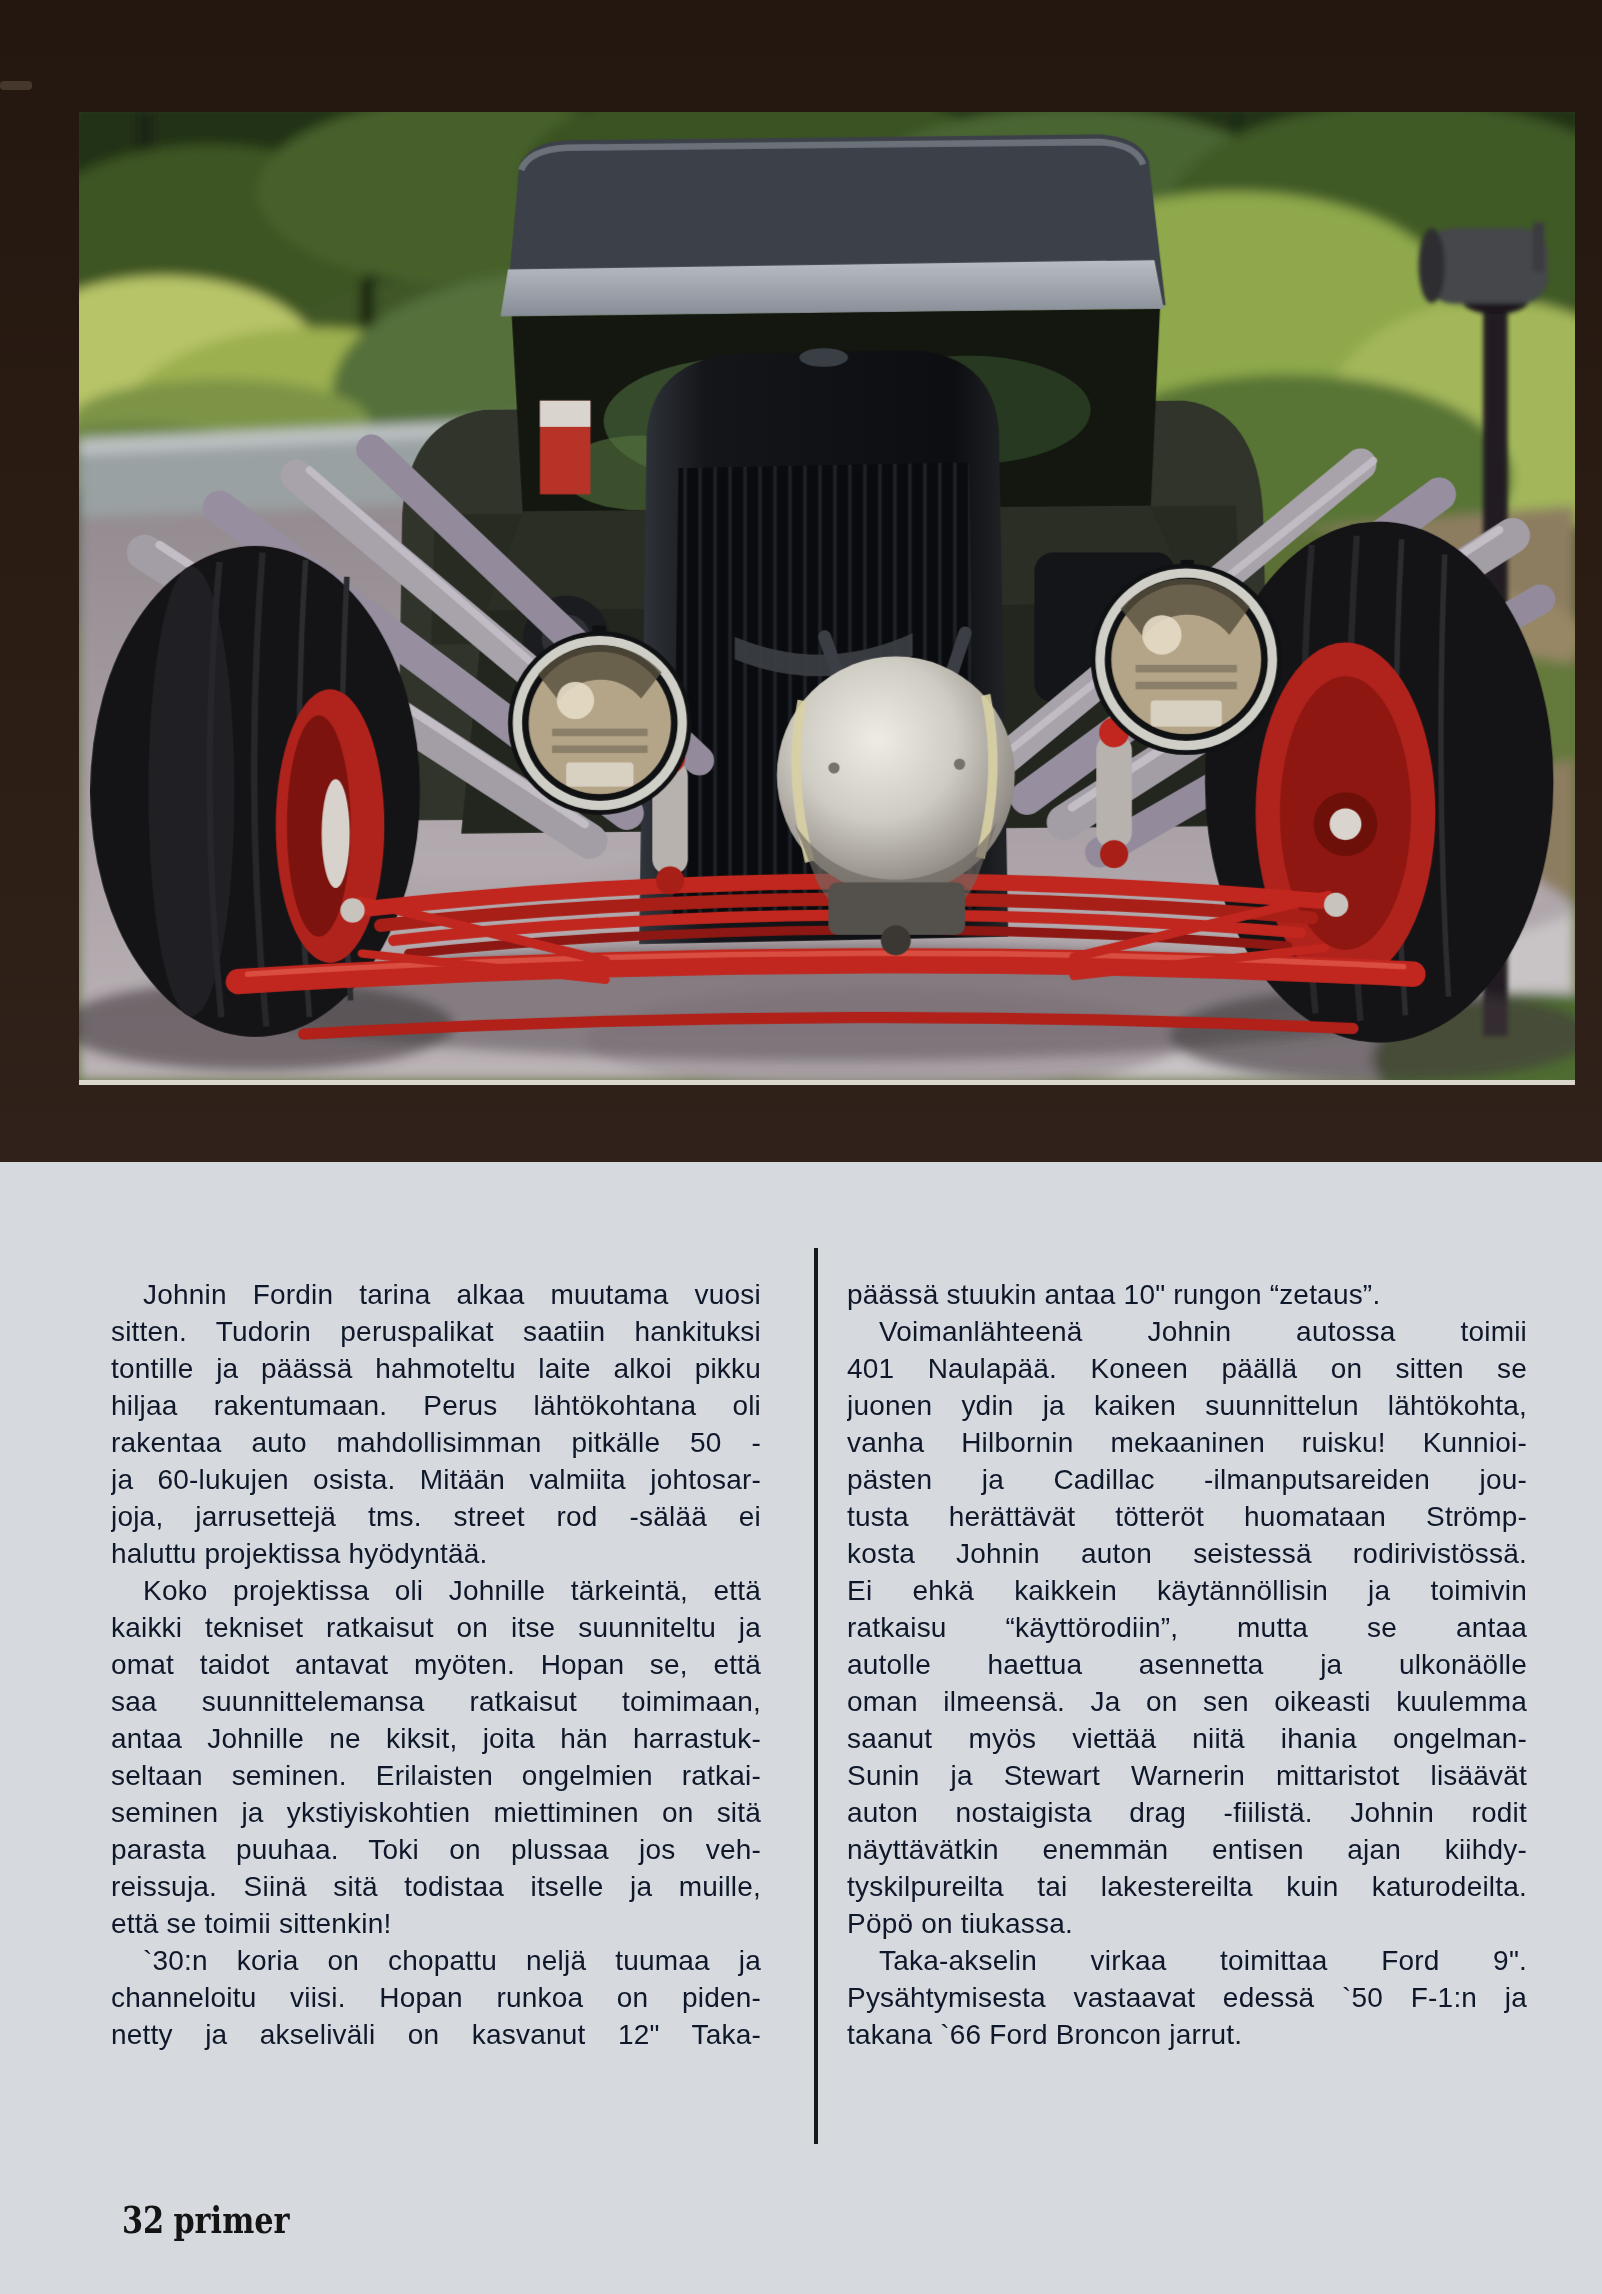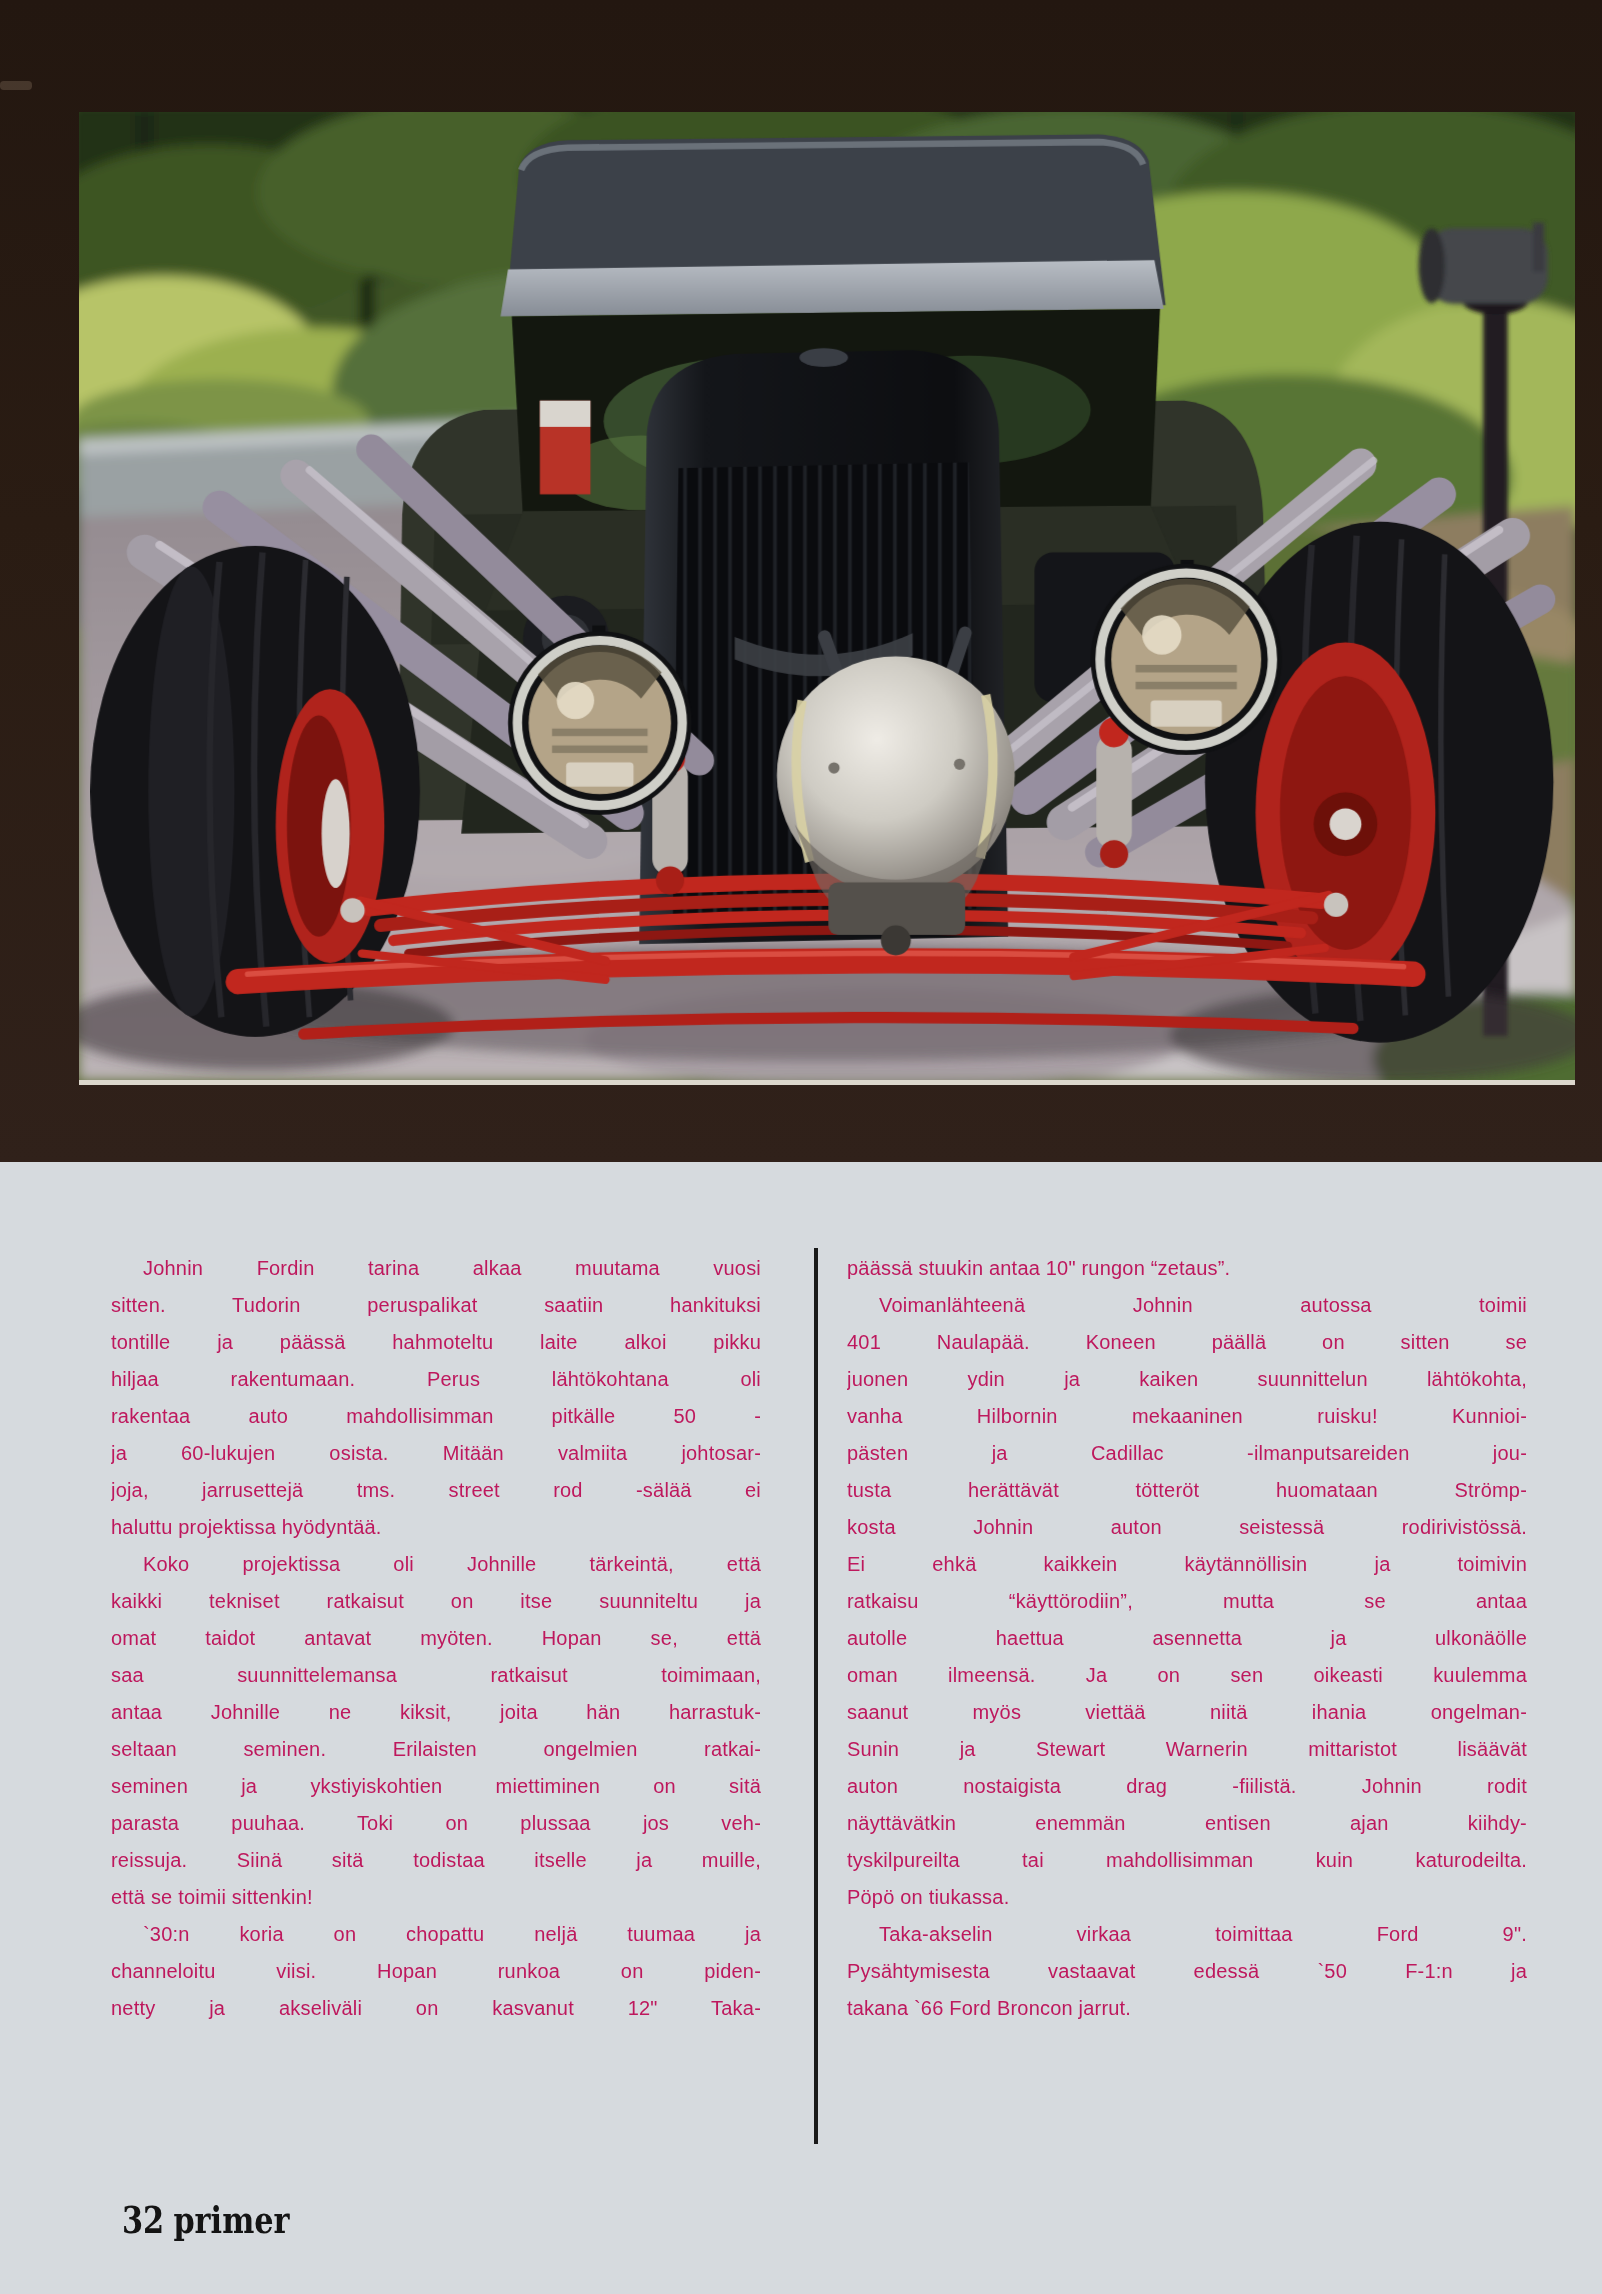--- a/index.html
+++ b/index.html
@@ -22,22 +22,22 @@
   }
   .photo{
     position:absolute;left:79px;top:112px;width:1496px;height:968px;
     border-bottom:5.6px solid #dcd7cc;
     background:#62703c;
   }
   .photo svg{display:block;width:100%;height:100%;}
 
   
   .col{
-    position:absolute;top:1250px;
-    font-size:20px;line-height:37px;color:#be185d;
+    position:absolute;top:1276px;
+    font-size:28px;line-height:37px;color:#0f172a;
     letter-spacing:0.2px;
   }
   .col-left{left:111px;width:650px;}
   .col-right{left:847px;width:680px;}
   .ln{
     height:37px;overflow:hidden;
     text-align:justify;text-align-last:justify;text-justify:inter-word;
   }
   .ln.end{text-align-last:left;}
   .ln.ind{text-indent:32px;}
@@ -322,21 +322,21 @@
         <div class="ln">tusta herättävät tötteröt huomataan Strömp-</div>
         <div class="ln">kosta Johnin auton seistessä rodirivistössä.</div>
         <div class="ln">Ei ehkä kaikkein käytännöllisin ja toimivin</div>
         <div class="ln">ratkaisu “käyttörodiin”, mutta se antaa</div>
         <div class="ln">autolle haettua asennetta ja ulkonäölle</div>
         <div class="ln">oman ilmeensä. Ja on sen oikeasti kuulemma</div>
         <div class="ln">saanut myös viettää niitä ihania ongelman-</div>
         <div class="ln">Sunin ja Stewart Warnerin mittaristot lisäävät</div>
         <div class="ln">auton nostaigista drag -fiilistä. Johnin rodit</div>
         <div class="ln">näyttävätkin enemmän entisen ajan kiihdy-</div>
-        <div class="ln">tyskilpureilta tai mahdollisimman kuin katurodeilta.</div>
+        <div class="ln">tyskilpureilta tai lakestereilta kuin katurodeilta.</div>
         <div class="ln end">Pöpö on tiukassa.</div>
         <div class="ln ind">Taka-akselin virkaa toimittaa Ford 9".</div>
         <div class="ln">Pysähtymisesta vastaavat edessä `50 F-1:n ja</div>
         <div class="ln end">takana `66 Ford Broncon jarrut.</div>
       </div>
   </div>
 
   <div class="footer">
     <span class="pagenum">32</span><span class="mag">primer</span>
   </div>

